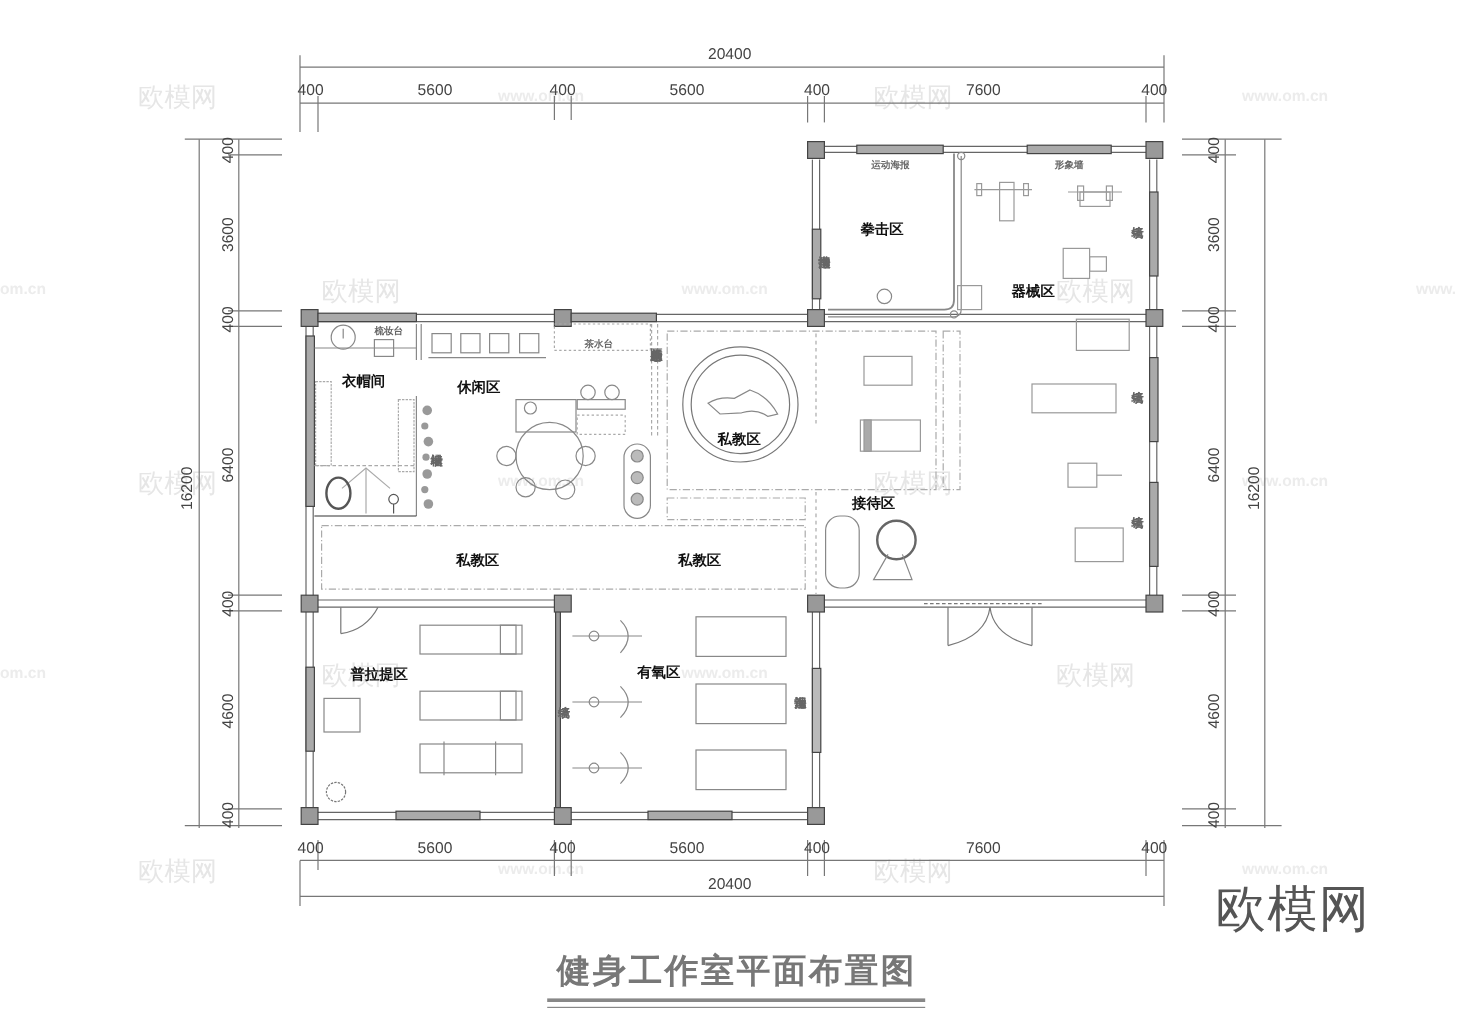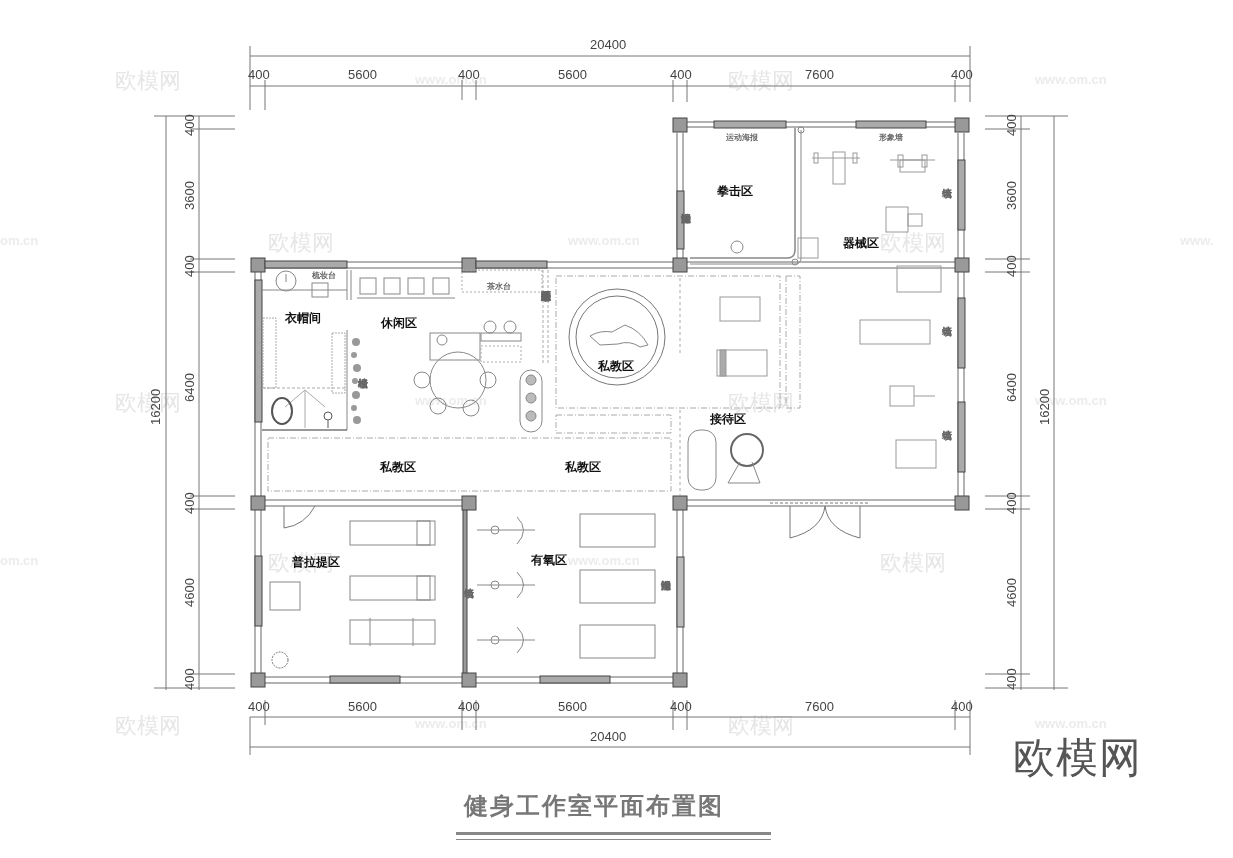--- a/index.html
+++ b/index.html
@@ -4,21 +4,21 @@
 <style>
   html,body{margin:0;padding:0;background:#ffffff;}
   body{width:1233px;height:858px;position:relative;overflow:hidden;font-family:"DejaVu Sans",sans-serif;}
   #plan{position:absolute;left:0;top:0;}
   .dim{font-family:"Liberation Sans",sans-serif;font-size:13px;fill:#444;}
   .room{font-family:"DejaVu Sans",sans-serif;font-size:12px;font-weight:bold;fill:#111;}
   .small{font-family:"DejaVu Sans",sans-serif;font-size:8px;fill:#666;font-weight:bold;}
   .vlabel{font-family:"DejaVu Sans",sans-serif;font-size:10px;fill:#666;font-weight:bold;}
   .wm{font-family:"DejaVu Sans",sans-serif;fill:#e6e6e6;}
   .wmtxt{font-family:"Liberation Sans",sans-serif;fill:#ececec;font-size:13px;font-weight:bold;}
-  .title{position:absolute;left:464px;top:790px;font-family:"DejaVu Serif",serif;font-size:24px;color:#777;letter-spacing:2px;font-weight:bold;}
+  .title{position:absolute;left:464px;top:790px;font-family:"DejaVu Serif",serif;font-size:28px;color:#777;letter-spacing:2px;font-weight:bold;}
   .title-line1{position:absolute;left:456px;top:832px;width:315px;height:3px;background:#888;}
   .title-line2{position:absolute;left:456px;top:839px;width:315px;height:1px;background:#888;}
   .brand{position:absolute;left:1013px;top:730px;font-family:"DejaVu Sans",sans-serif;font-size:42px;color:#555;letter-spacing:1px;}
 </style>
 </head>
 <body>
 
 <svg id="plan" width="1233" height="858" viewBox="0 0 1233 858" xmlns="http://www.w3.org/2000/svg">
 
   <g>

